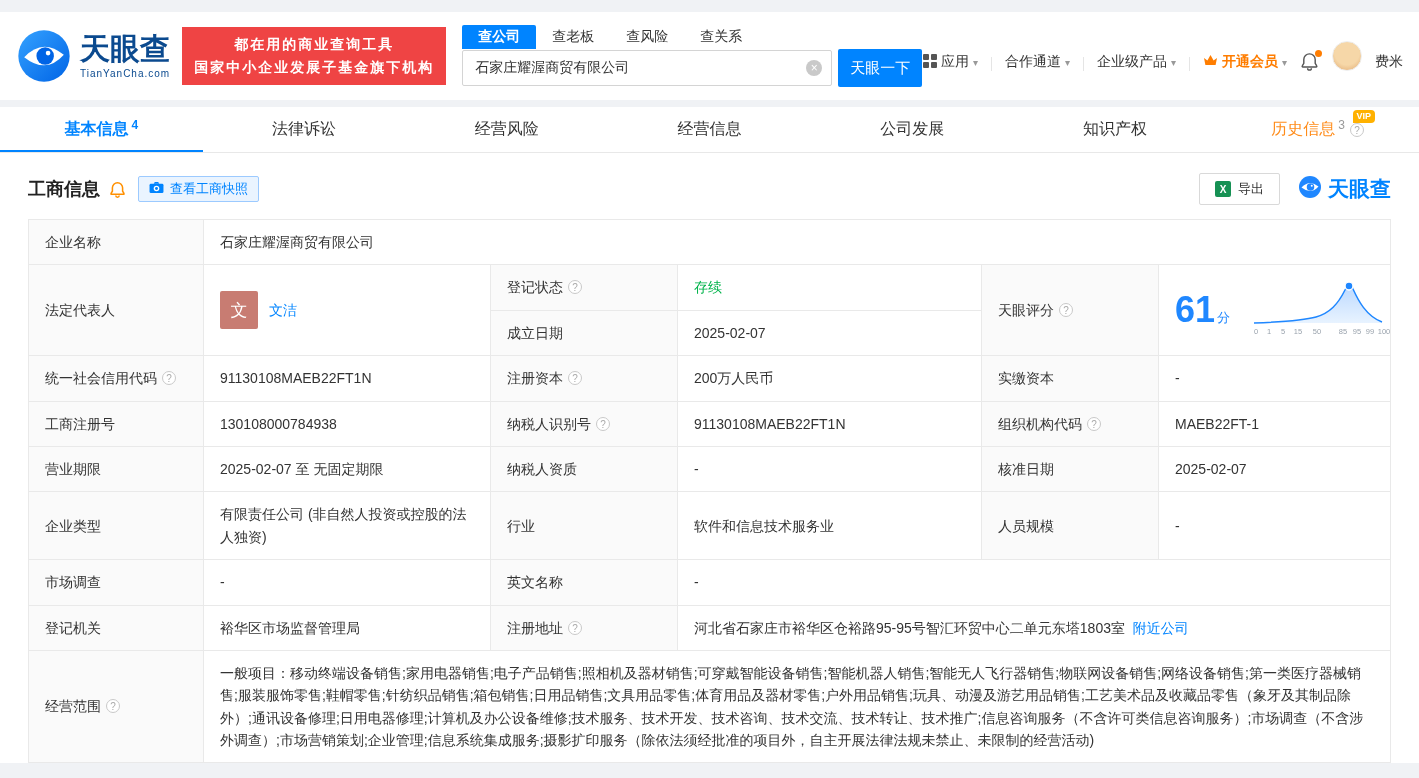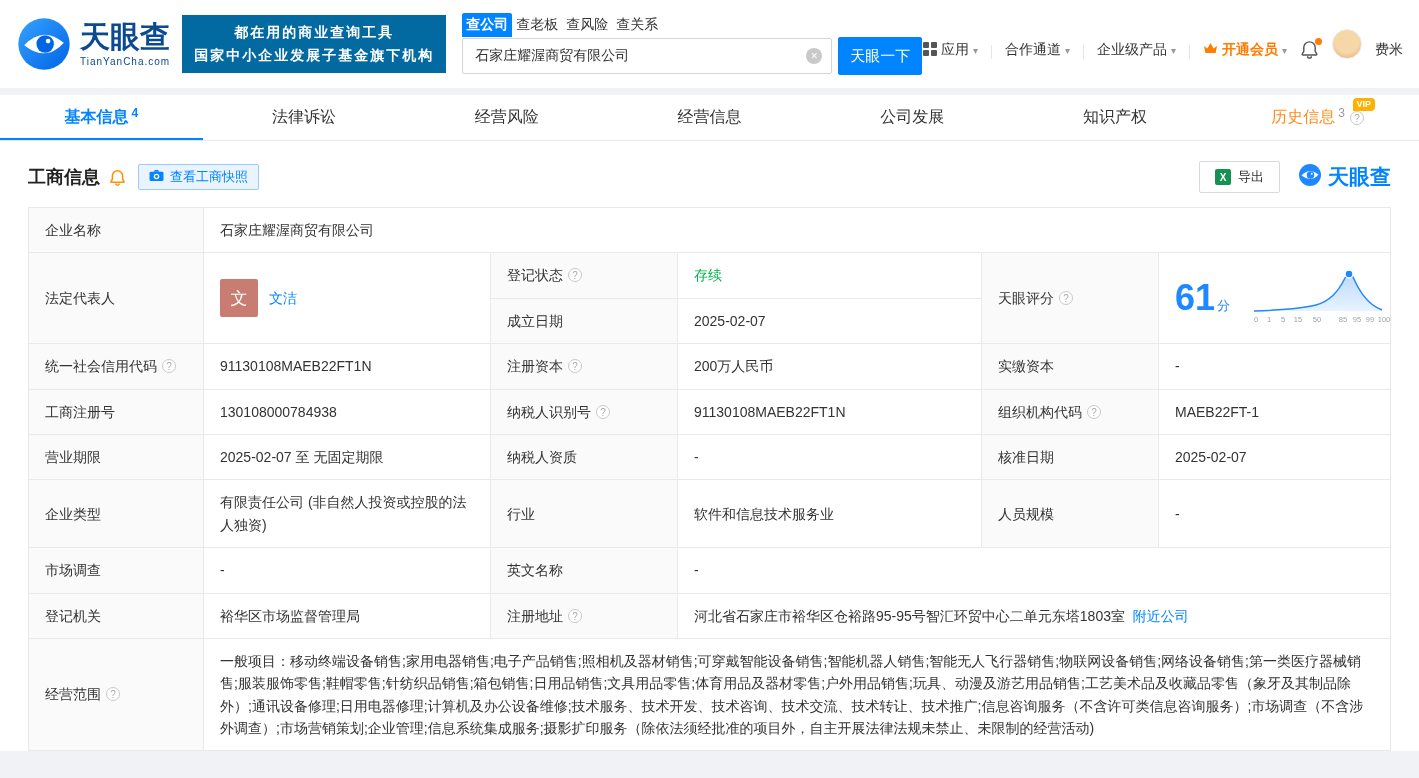--- a/index.html
+++ b/index.html
@@ -1,29 +1,29 @@
 <!DOCTYPE html>
 <html><head>
 <meta charset="utf-8">
 <style>
   * { margin:0; padding:0; box-sizing:border-box; }
   html,body { background:#f0f2f5; }
   body { font-family:"Liberation Sans","DejaVu Sans",sans-serif; color:#333; }
-  .page { width:1419px; background:#fff; margin:0 auto; }
+  .page { width:1419px; background:#fff; margin:12px auto; }
 
   
   .topbar { display:flex; align-items:center; height:88px; padding:0 16px; background:#fff; }
   .logo { display:flex; align-items:center; gap:8px; cursor:pointer; }
   .logo svg { width:56px; height:56px; display:block; }
   .logo-brand { font-size:30px; font-weight:bold; color:#0b4a8f; line-height:1; }
   .logo-domain { font-size:10px; color:#0b4a8f; letter-spacing:1px; margin-top:4px; }
-  .slogan { background:#0369a1; color:#fff; font-size:14px; font-weight:bold; padding:6px 12px; line-height:1.65; margin-left:12px; text-align:center; letter-spacing:2px; }
+  .slogan { background:#ef4444; color:#fff; font-size:14px; font-weight:bold; padding:6px 12px; line-height:1.65; margin-left:12px; text-align:center; letter-spacing:2px; }
   .search-area { margin-left:16px; }
   .search-tabs { display:flex; align-items:flex-end; }
-  .search-tab { font-size:14px; color:#333; padding:3px 4px; cursor:pointer; }
+  .search-tab { font-size:14px; color:#333; padding:3px 16px; cursor:pointer; }
   .search-tab.active { background:#0084ff; color:#fff; font-weight:bold; border-radius:2px 2px 0 0; }
   .search-row { display:flex; align-items:center; }
   .search-input-wrap { position:relative; width:370px; }
   .search-input { width:100%; height:36px; border:1px solid #d4d4d4; border-radius:2px; padding:0 34px 0 12px; font-size:14px; color:#333; outline:none; }
   .clear-icon { position:absolute; right:10px; top:50%; transform:translateY(-50%); width:16px; height:16px; border-radius:50%; background:#c9c9c9; color:#fff; font-size:12px; line-height:16px; text-align:center; cursor:pointer; }
   .search-btn { margin-left:6px; width:84px; height:38px; background:#0084ff; color:#fff; border:none; border-radius:2px; font-size:15px; cursor:pointer; }
   .topnav { margin-left:auto; display:flex; align-items:flex-end; gap:13px; font-size:14px; color:#333; white-space:nowrap; }
   .nav-item { display:flex; align-items:center; gap:4px; cursor:pointer; }
   .caret { color:#999; font-size:10px; }
   .nav-divider { width:1px; height:14px; background:#e5e5e5; }

